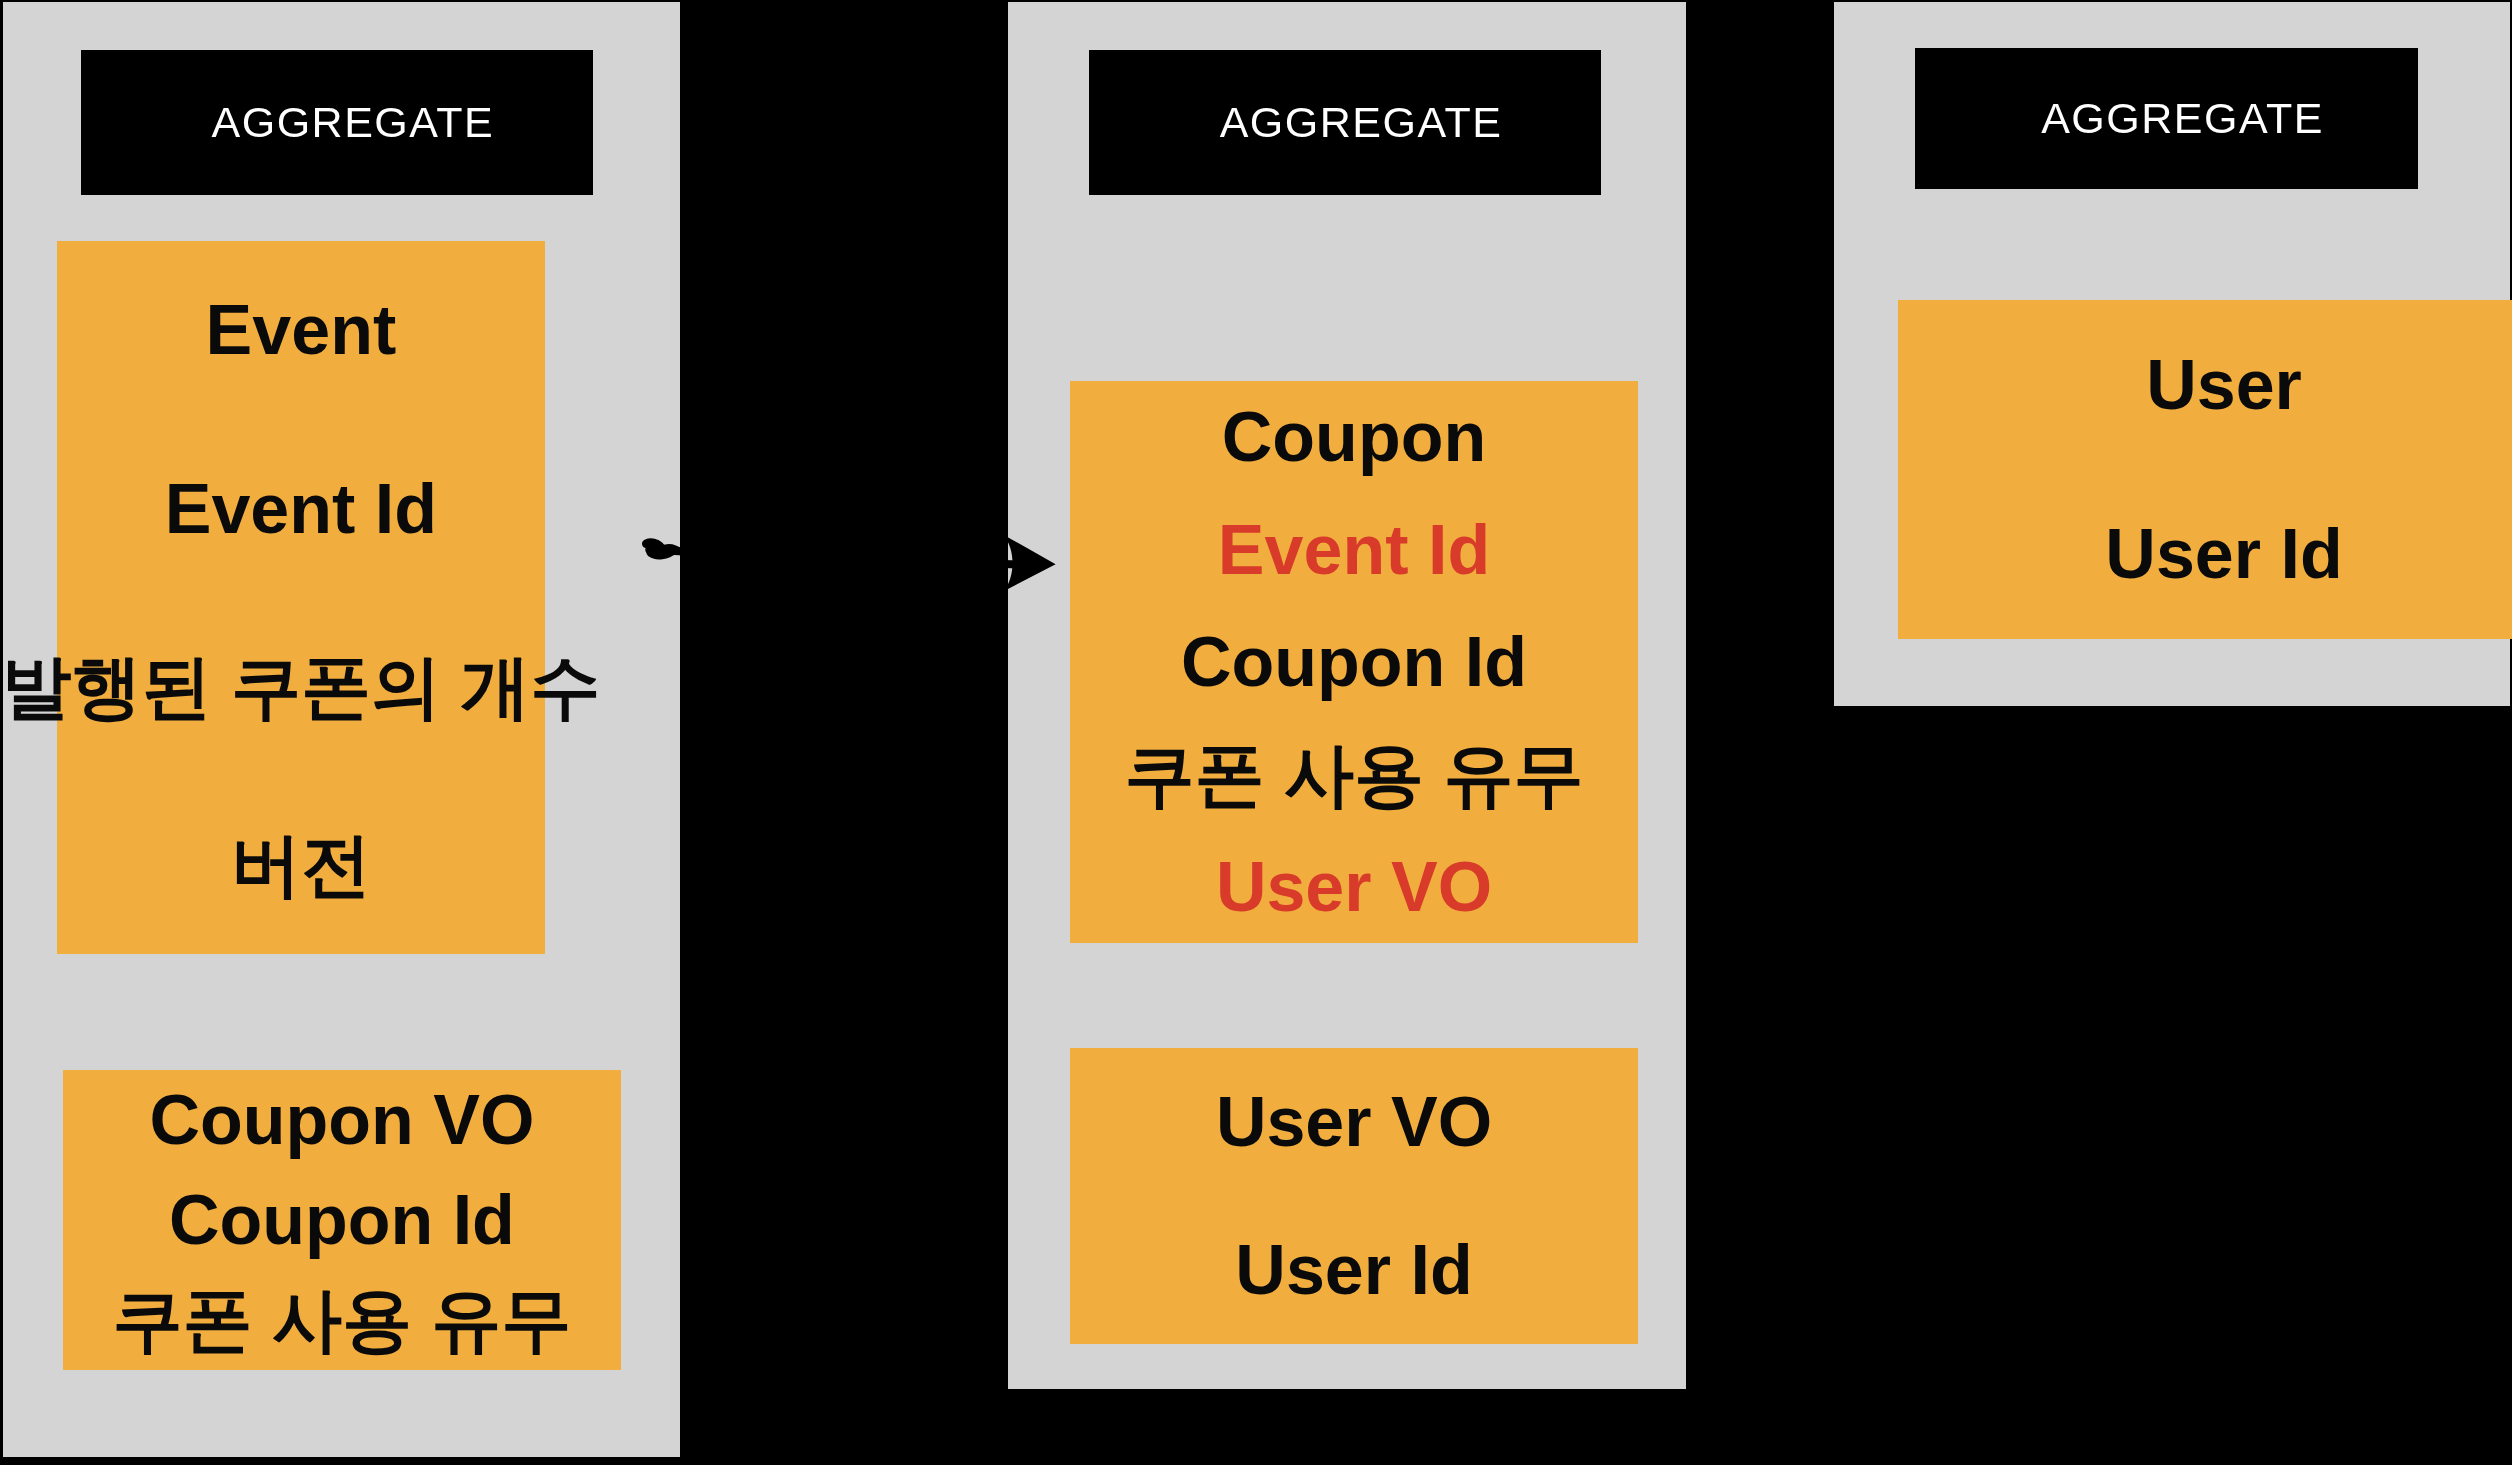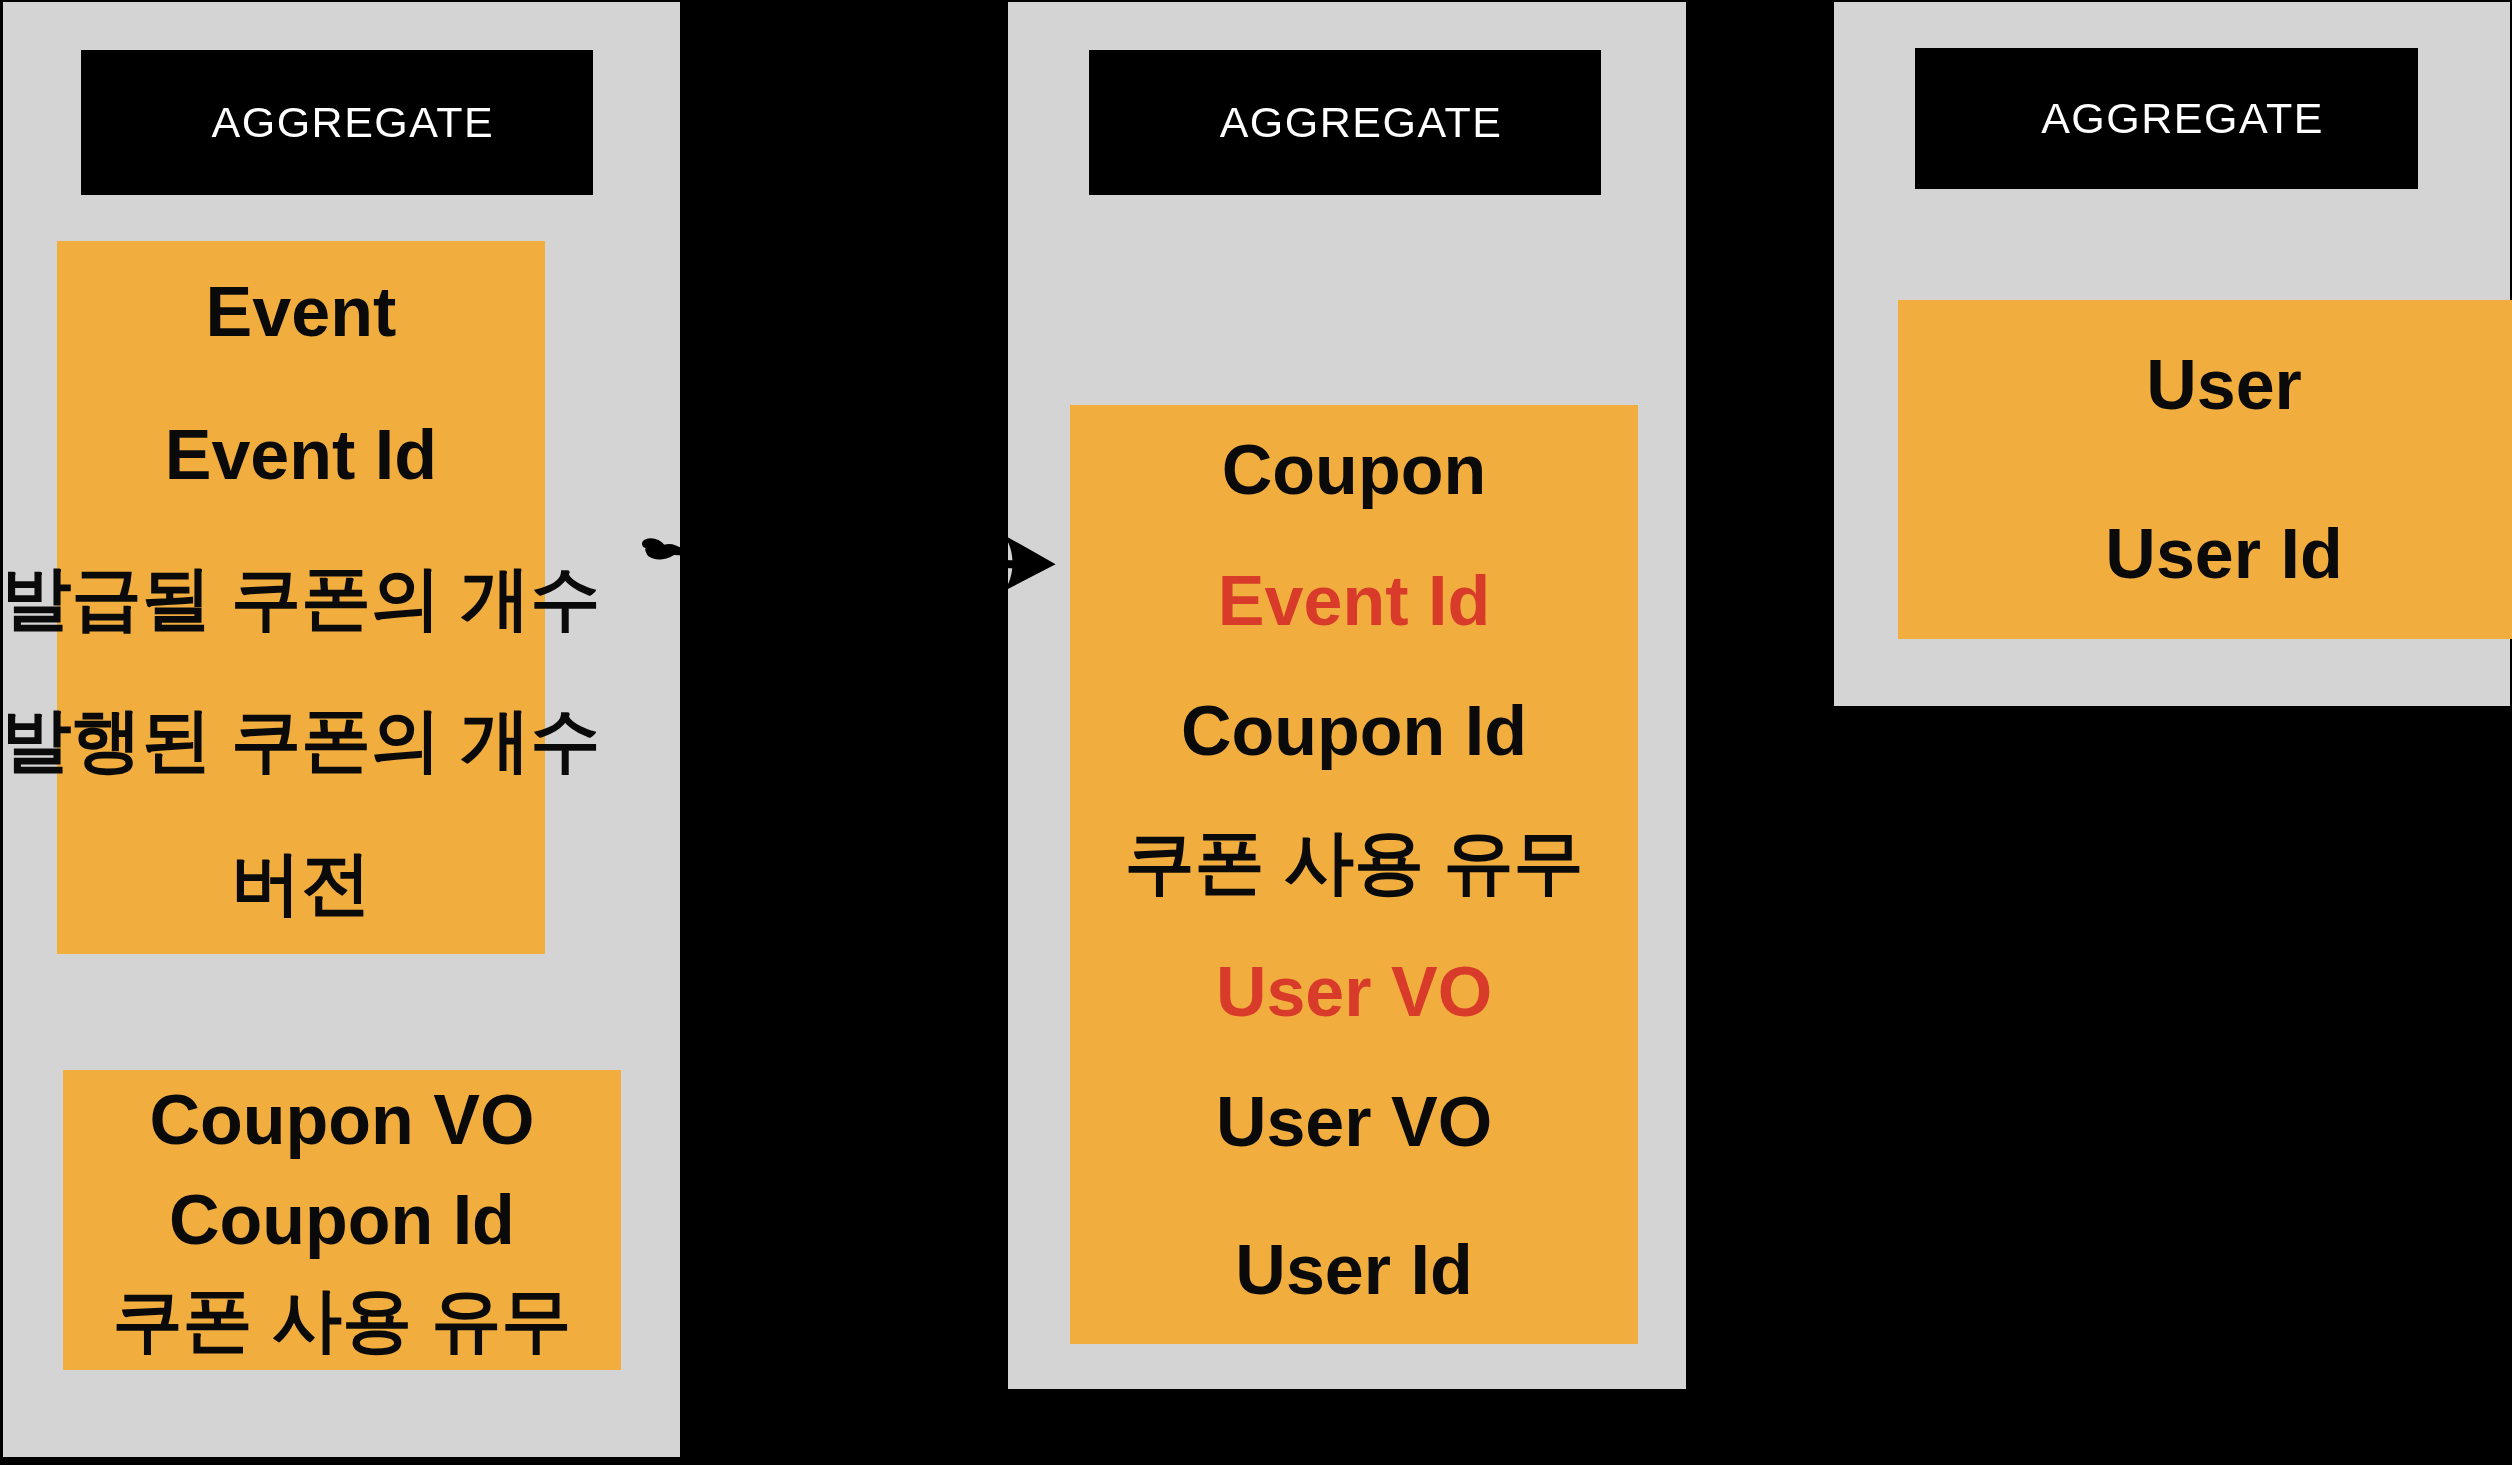--- a/index.html
+++ b/index.html
@@ -46,36 +46,35 @@
 </head>
 <body>
 
 <div class="aggregate" style="left:2.9px;top:2.2px;width:677px;height:1455px;">
   <div class="agg-header" style="left:78px;top:48px;width:512px;height:145px;">
     <span>AGGREGATE</span>
   </div>
   <div class="entity-box" style="left:54px;top:239px;width:488px;height:713px;">
     <div class="line">Event</div>
     <div class="line">Event Id</div>
-    <div class="line">발급될 쿠폰의 개수</div>
     <div class="line">발행된 쿠폰의 개수</div>
     <div class="line">버전</div>
   </div>
   <div class="entity-box" style="left:60px;top:1068px;width:558px;height:300px;">
     <div class="line">Coupon VO</div>
     <div class="line">Coupon Id</div>
     <div class="line">쿠폰 사용 유무</div>
   </div>
 </div>
 
 <div class="aggregate" style="left:1008px;top:2.2px;width:678px;height:1387px;">
   <div class="agg-header" style="left:81px;top:48px;width:512px;height:145px;">
     <span>AGGREGATE</span>
   </div>
-  <div class="entity-box" style="left:62px;top:379px;width:568px;height:652px;margin-top:24px;">
+  <div class="entity-box" style="left:62px;top:379px;width:568px;height:562px;">
     <div class="line">Coupon</div>
     <div class="line red">Event Id</div>
     <div class="line">Coupon Id</div>
     <div class="line">쿠폰 사용 유무</div>
     <div class="line red">User VO</div>
   </div>
   <div class="entity-box" style="left:62px;top:1046px;width:568px;height:296px;">
     <div class="line">User VO</div>
     <div class="line">User Id</div>
   </div>

